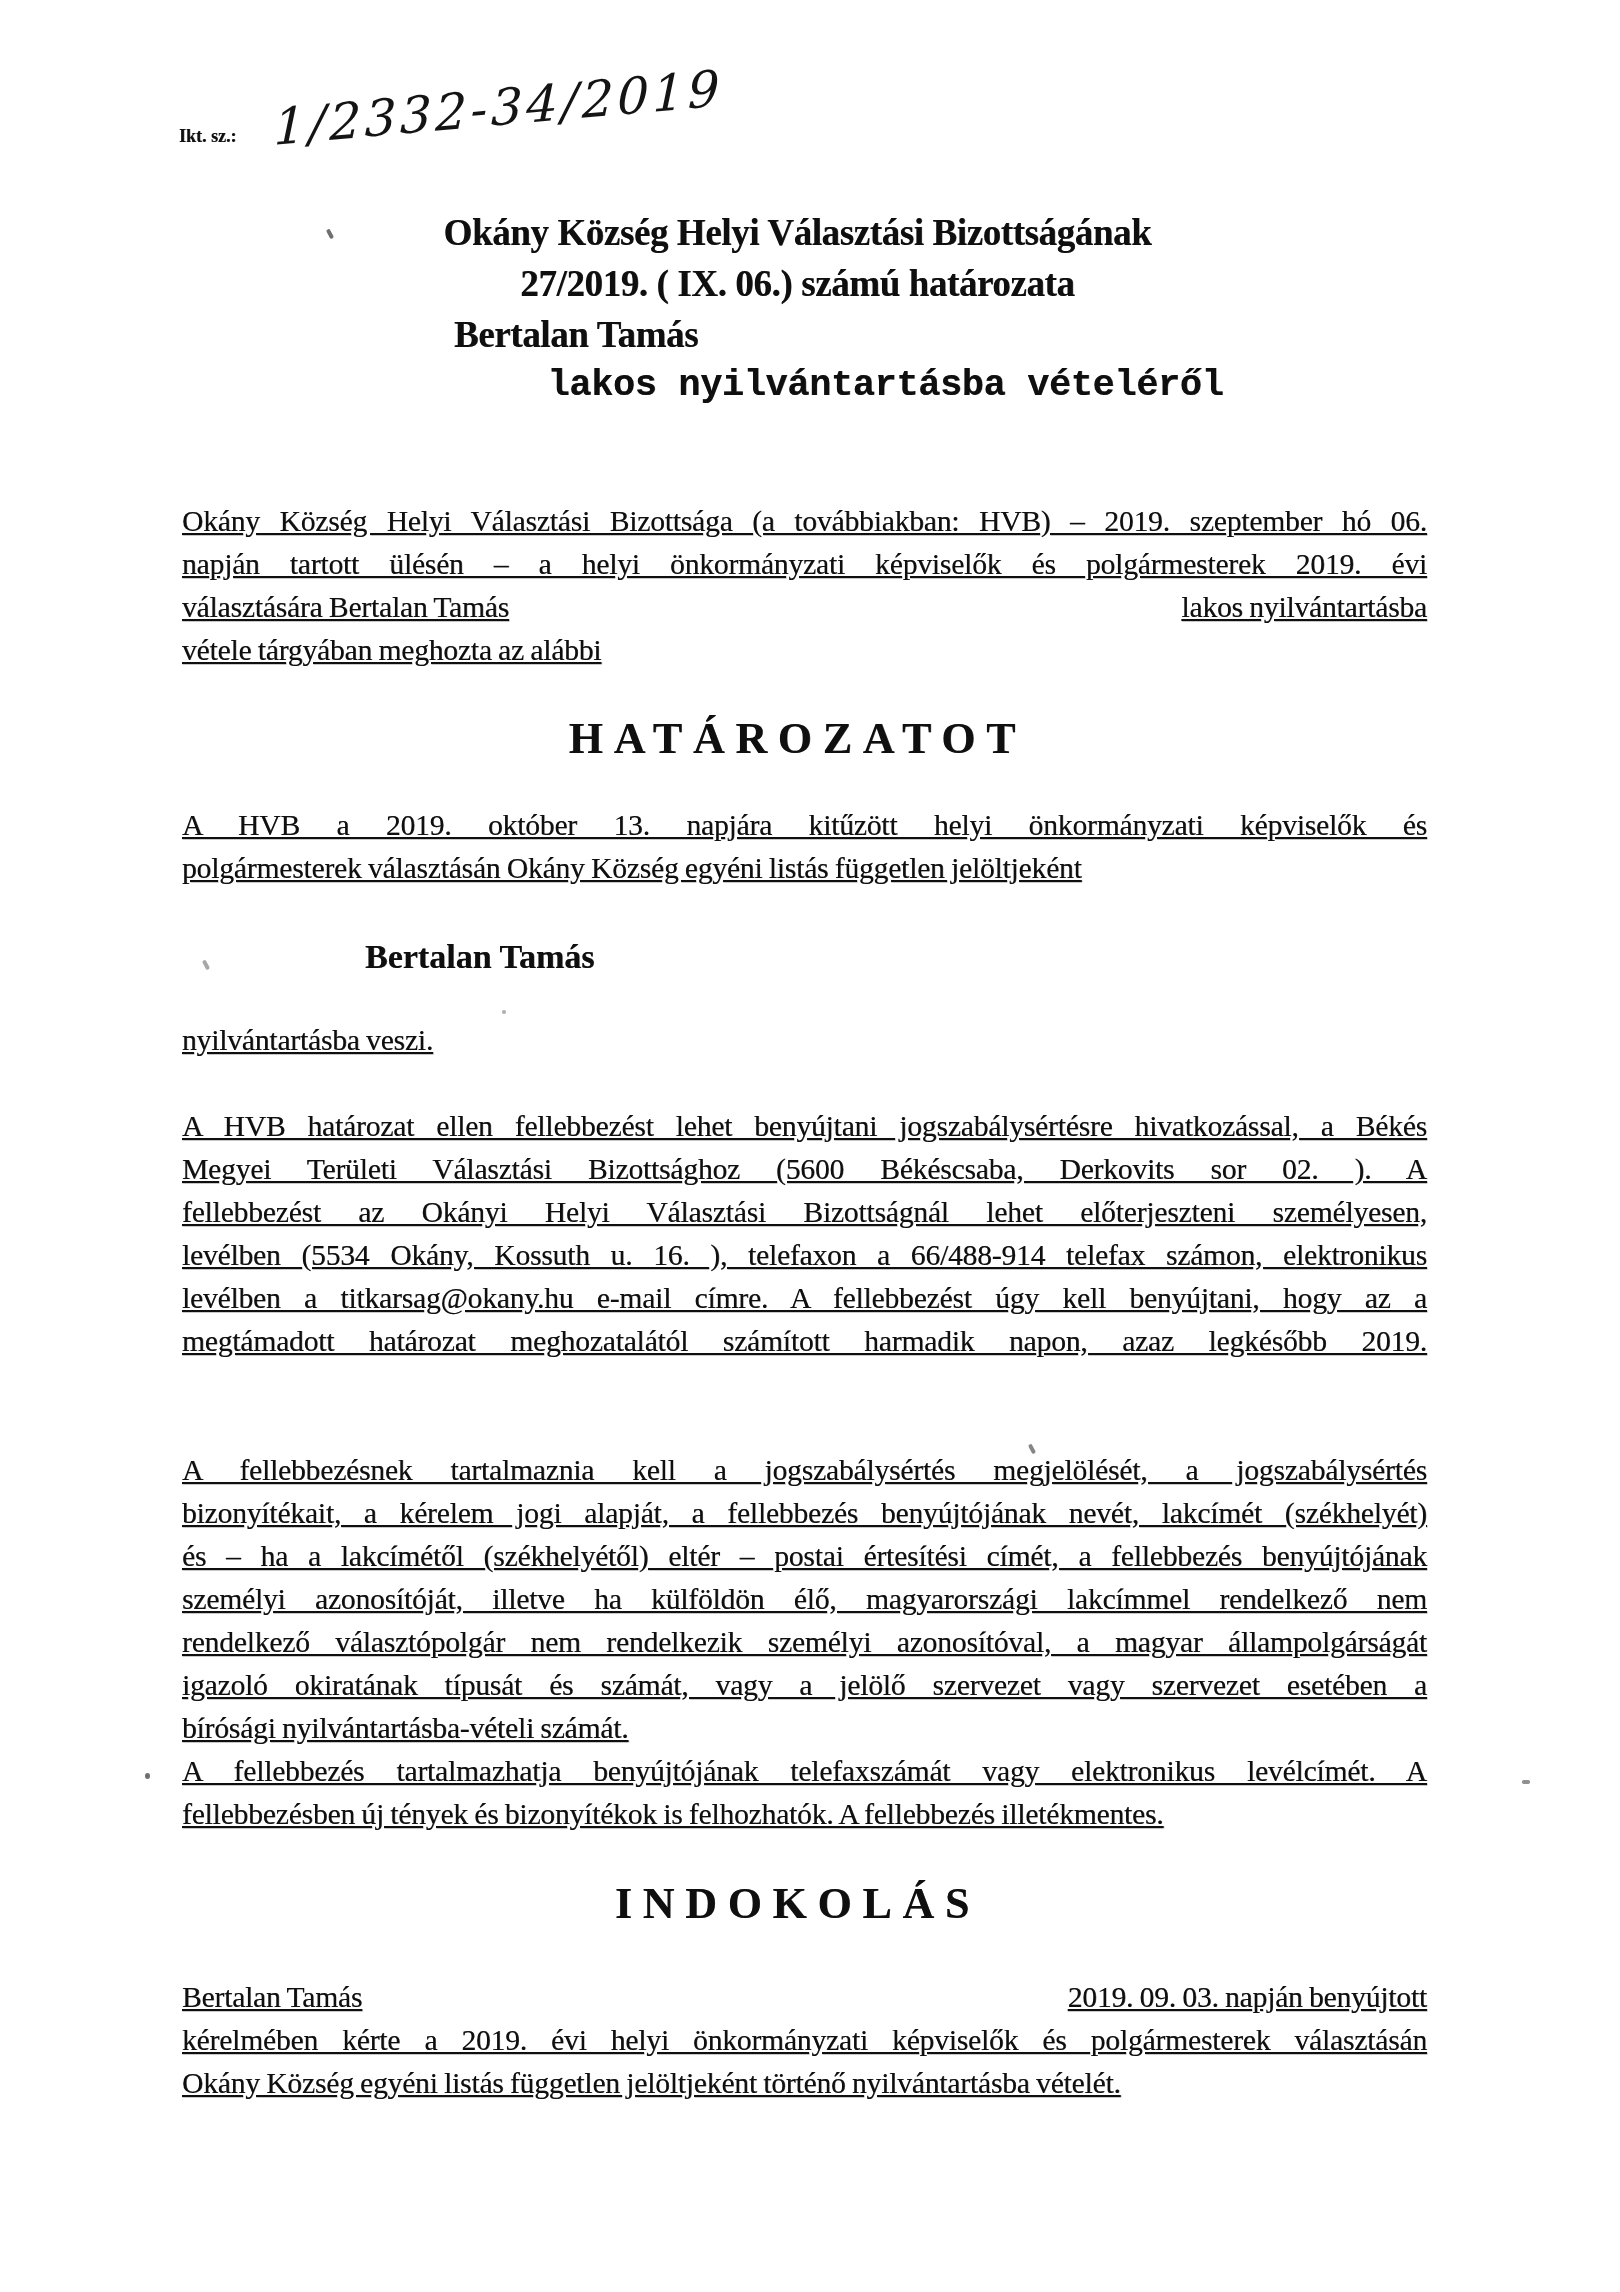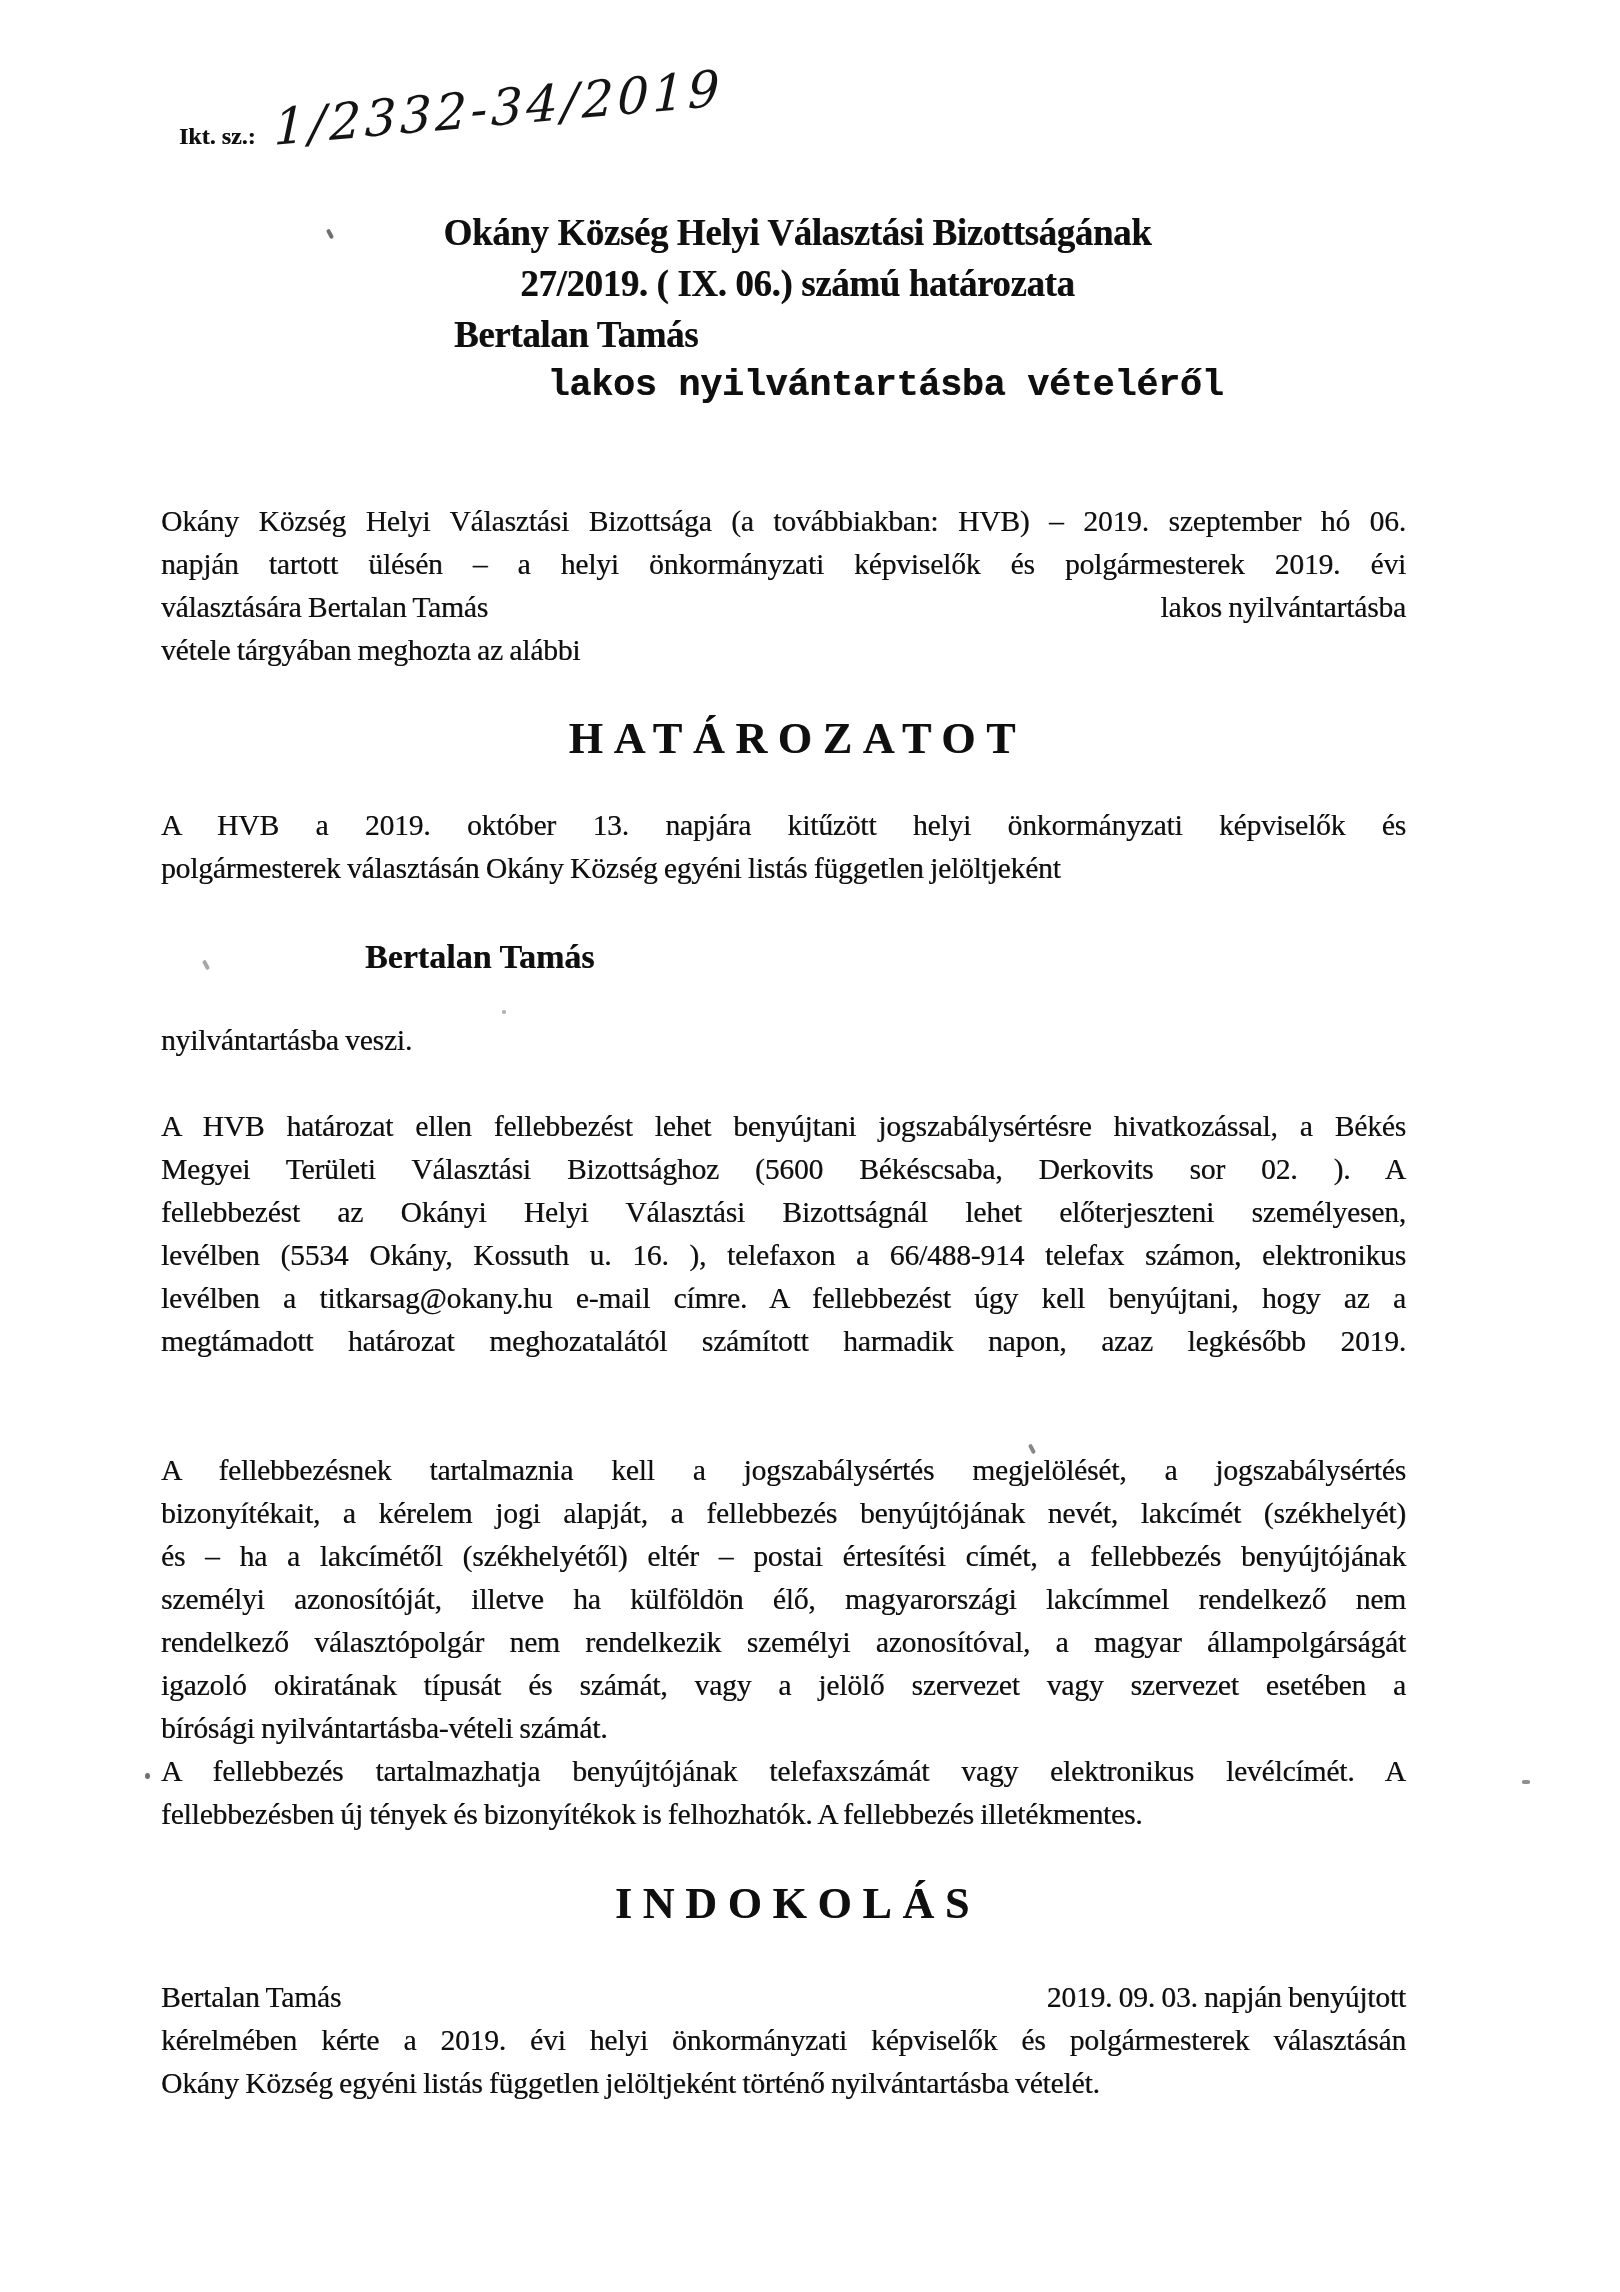--- a/index.html
+++ b/index.html
@@ -4,31 +4,31 @@
 <style>
   html,body{margin:0;padding:0;background:#e8e8e8;}
   .page{
     position:relative;
     width:1620px;height:2293px;
     background:#ffffff;
     font-family:"Liberation Serif", serif;
     color:#0f0f0f;
     overflow:hidden;
   }
-  .col{position:absolute;left:161px;width:1245px;}
+  .col{position:absolute;left:182px;width:1245px;text-decoration:underline;}
   .bline{
     font-size:29.6px;line-height:43px;
     letter-spacing:-0.2px;word-spacing:-0.9px;
     text-shadow:0.4px 0.4px 0 rgba(0,0,0,0.55);
   }
   .jline{text-align:justify;text-align-last:justify;}
   .gapline{display:flex;justify-content:space-between;}
   .ikt-row{position:absolute;top:115px;left:179px;}
   .ikt-label{
-    font-size:24px;font-weight:bold;line-height:43px;
+    font-size:18px;font-weight:bold;line-height:43px;
     text-shadow:0.4px 0.4px 0 rgba(0,0,0,0.55);
   }
   .handwriting{
     position:absolute;top:79px;left:273px;
     font-family:"DejaVu Serif", serif;
     font-style:italic;
     font-size:50px;line-height:99px;
     letter-spacing:3.6px;
     transform:rotate(-5deg) skewX(-6deg);
     transform-origin:left bottom;

